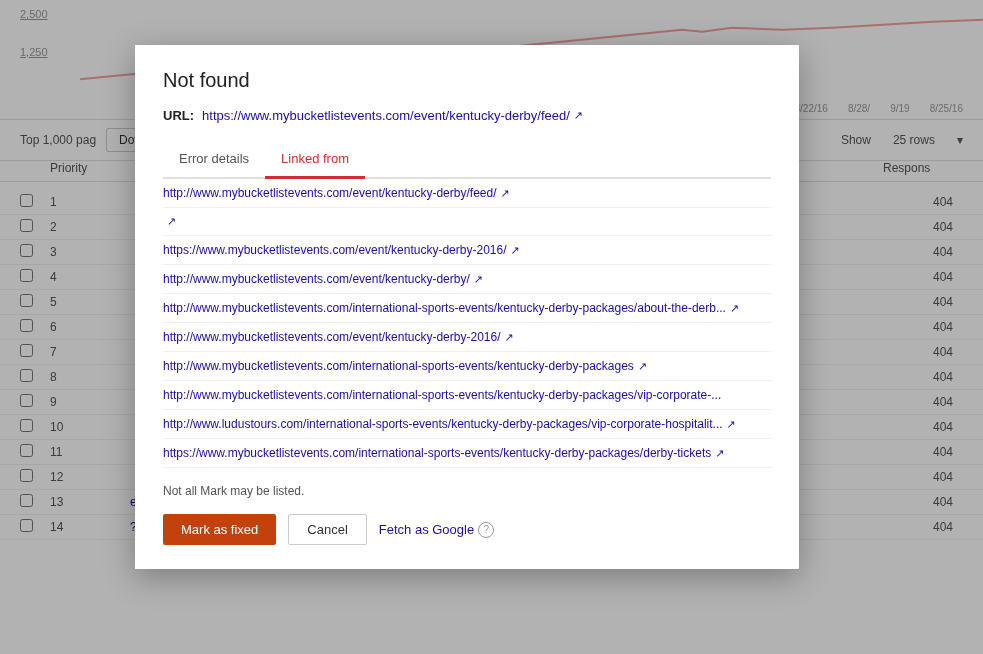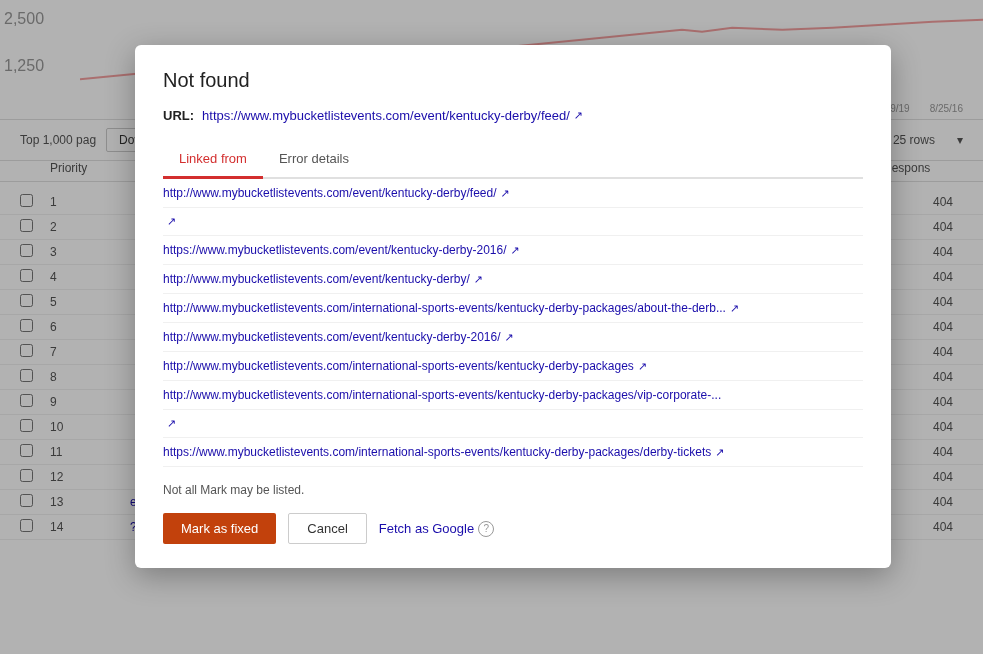--- a/index.html
+++ b/index.html
@@ -24,25 +24,26 @@
     
     .chart-area {
       position: absolute;
       top: 0; left: 0;
       width: 100%; height: 120px;
       border-bottom: 1px solid #e0e0e0;
       overflow: hidden;
     }
     .chart-labels {
       position: absolute;
-      left: 4px;
+      left: 20px;
       top: 5px;
       color: #999;
-      font-size: 16px;
+      font-size: 11px;
       line-height: 1.8;
+      text-decoration: underline;
     }
     .chart-date-labels {
       position: absolute;
       bottom: 5px;
       right: 20px;
       font-size: 10px;
       color: #999;
       display: flex;
       gap: 20px;
     }
@@ -79,23 +80,23 @@
       width: 100%; height: 100%;
       background: rgba(0,0,0,0.3);
       z-index: 10;
     }
 
     
     .modal {
       position: absolute;
       top: 45px;
       left: 135px;
-      width: 756px;
+      width: 664px;
       background: #fff;
-      border-radius: 6px;
+      border-radius: 0;
       box-shadow: 0 8px 30px rgba(0,0,0,0.3);
       z-index: 20;
       padding: 24px 28px 24px 28px;
     }
 
     .modal-title {
       font-size: 20px;
       font-weight: normal;
       color: #212121;
       margin-bottom: 16px;
@@ -357,22 +358,22 @@
 <div class="modal">
   <div class="modal-title">Not found</div>
 
   <div class="url-row">
     <span class="url-label">URL:</span>
     <a class="url-link" href="#">https://www.mybucketlistevents.com/event/kentucky-derby/feed/</a>
     <span class="external-icon">↗</span>
   </div>
 
   <div class="tabs">
+    <div class="tab">Error details</div>
     <div class="tab active">Linked from</div>
-    <div class="tab">Error details</div>
   </div>
 
   <div class="links-list">
     <div class="link-item">
       <a href="#">http://www.mybucketlistevents.com/event/kentucky-derby/feed/</a>
       <span class="external-icon">↗</span>
     </div>
     <div class="link-item">
       <span class="external-icon">↗</span>
     </div>
@@ -393,20 +394,21 @@
       <span class="external-icon">↗</span>
     </div>
     <div class="link-item">
       <a href="#">http://www.mybucketlistevents.com/international-sports-events/kentucky-derby-packages</a>
       <span class="external-icon">↗</span>
     </div>
     <div class="link-item">
       <a href="#">http://www.mybucketlistevents.com/international-sports-events/kentucky-derby-packages/vip-corporate-...</a>
     </div>
     <div class="link-item">
+      <a href="#">http://www.ludustours.com/international-sports-events/kentucky-derby-packages/vip-corporate-hospitalit...</a>
       <span class="external-icon">↗</span>
     </div>
     <div class="link-item">
       <a href="#">https://www.mybucketlistevents.com/international-sports-events/kentucky-derby-packages/derby-tickets</a>
       <span class="external-icon">↗</span>
     </div>
   </div>
 
   <div class="note-text">Not all Mark may be listed.</div>
 

